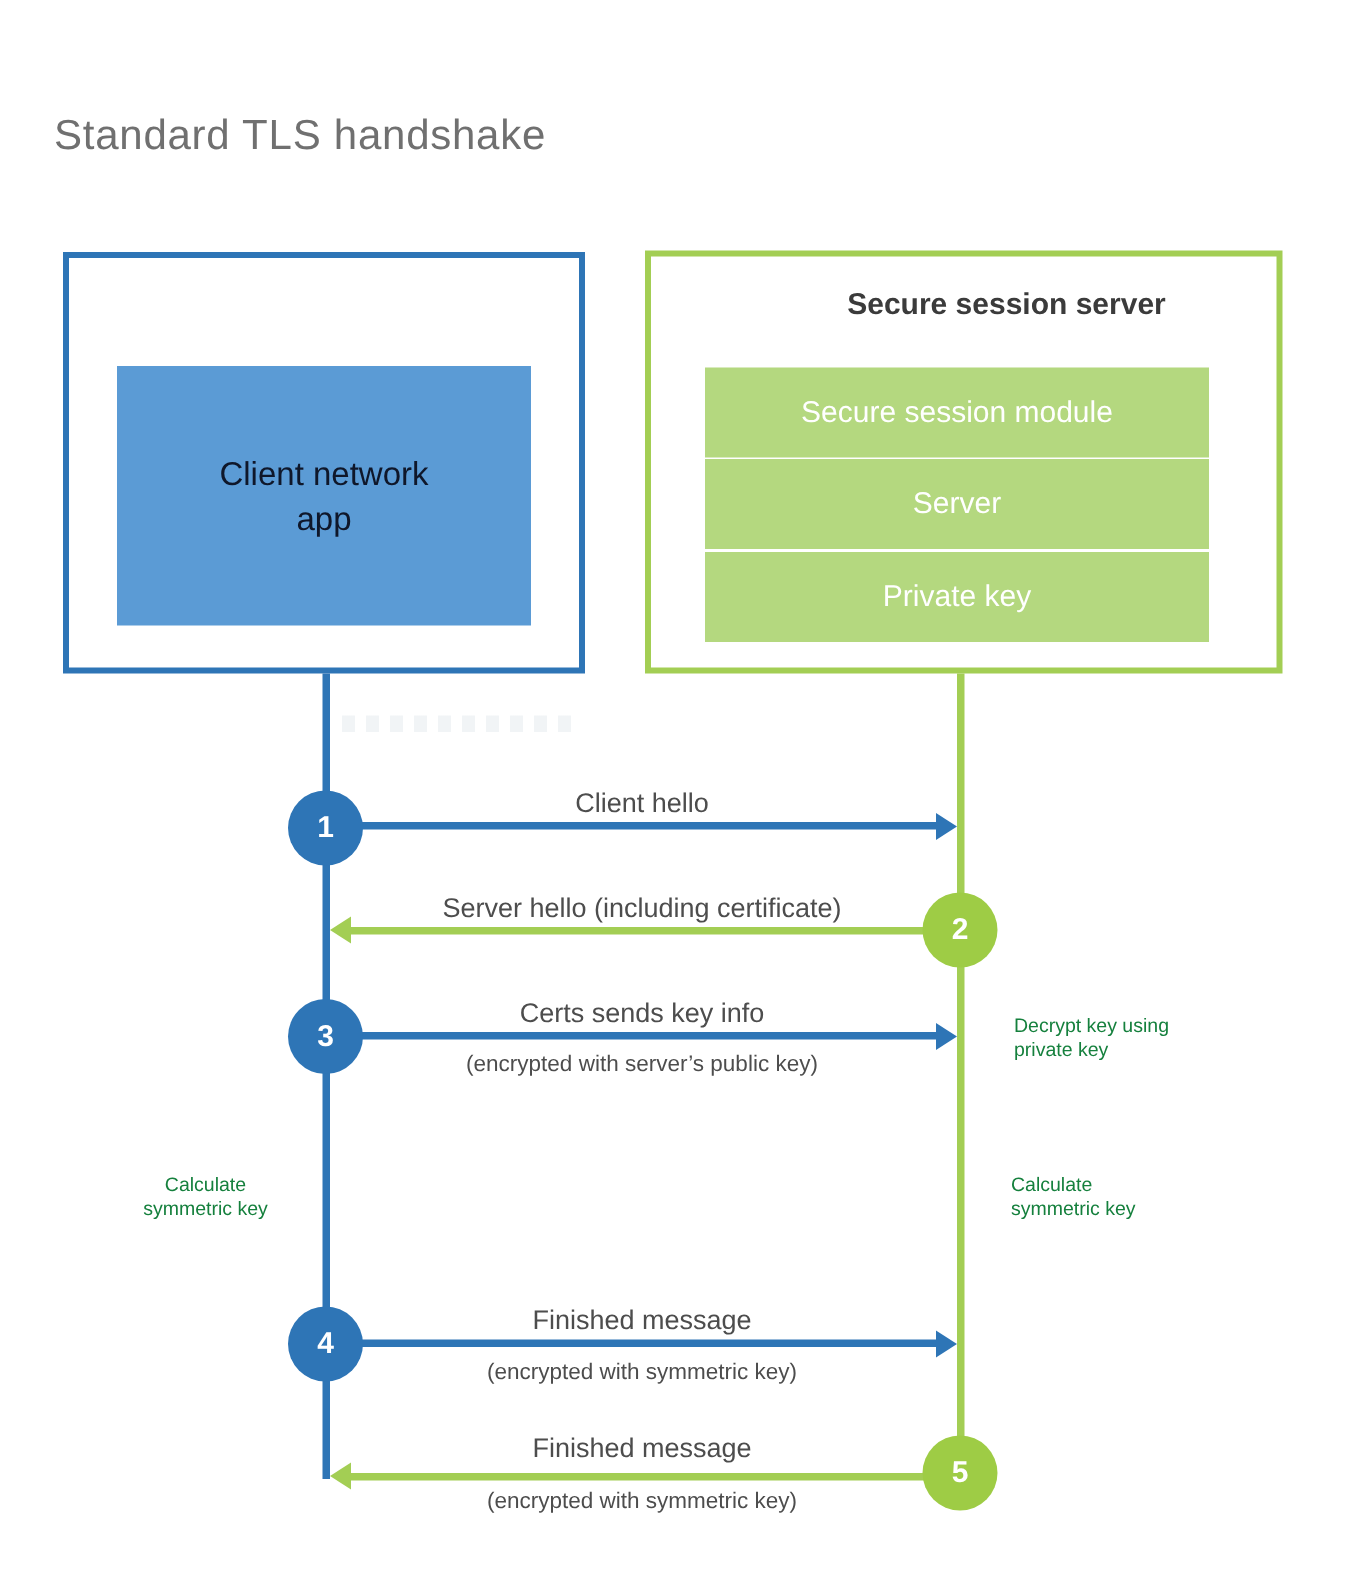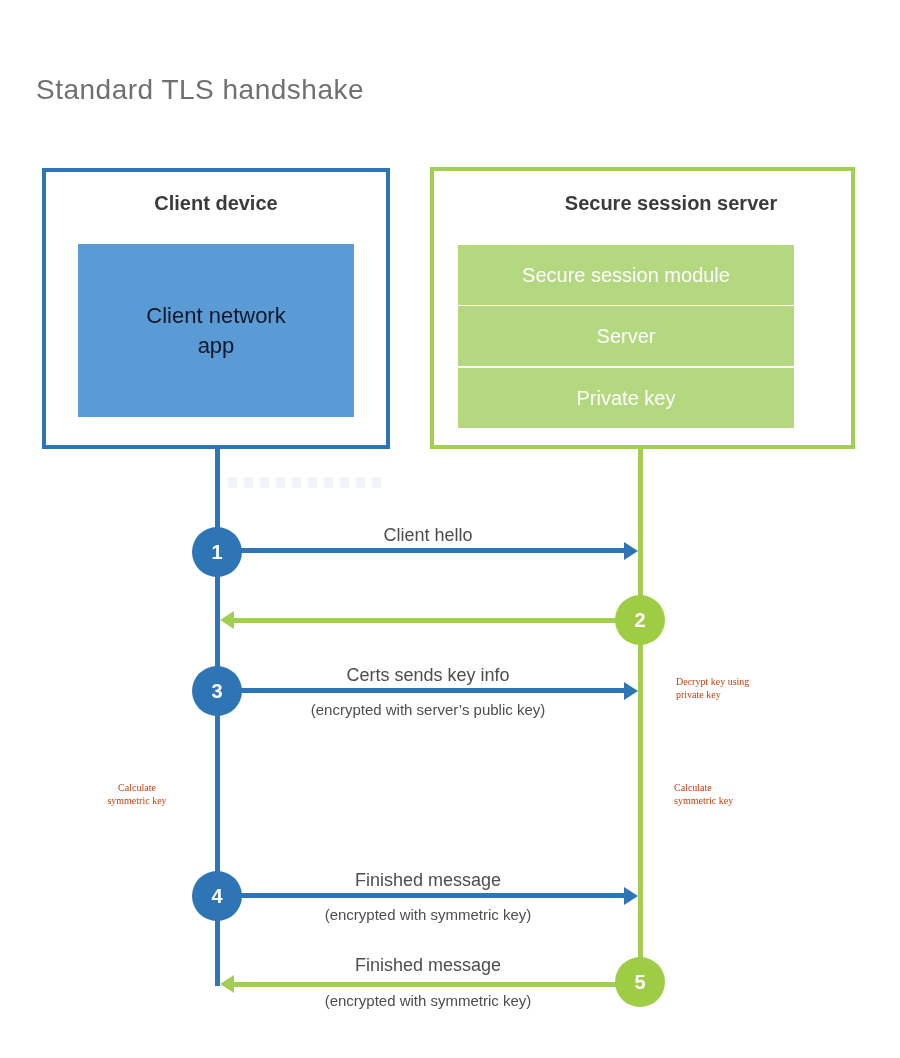--- a/index.html
+++ b/index.html
@@ -18,21 +18,21 @@
   .server-entity{left:430px;top:123px;width:425px;height:282px;border:4px solid #A3CE54;}
   .entity-title{font-size:20px;font-weight:700;color:#3B3B3B;text-align:center;}
   .client-title{left:42px;top:148px;width:348px;}
   .server-title{left:430px;top:148px;width:482px;}
   .app-box{
     left:78px;top:200px;width:276px;height:173px;background:#5B9BD5;
     display:flex;align-items:center;justify-content:center;text-align:center;
     color:#0f172a;font-size:22px;line-height:1.32;
   }
   .module-bar{
-    left:458px;width:336px;height:60px;background:#B4D87F;
+    left:470px;width:336px;height:60px;background:#B4D87F;
     display:flex;align-items:center;justify-content:center;
     color:#fff;font-size:20px;
   }
   
   .lifeline{width:5px;}
   .lifeline.blue{background:#2E75B6;left:215px;top:405px;height:537px;}
   .lifeline.green{background:#A3CE54;left:638px;top:405px;height:533px;}
   .faint-dashes{
     left:228px;top:433px;width:160px;height:11px;
     background:repeating-linear-gradient(90deg,#f1f4f6 0 9px,transparent 9px 16px);
@@ -49,32 +49,31 @@
   .hline{height:5px;}
   .hline.blue{background:#2E75B6;}
   .hline.green{background:#A3CE54;}
   .head{width:0;height:0;border-top:9px solid transparent;border-bottom:9px solid transparent;}
   .head.right{border-left:14px solid #2E75B6;}
   .head.left{border-right:14px solid #A3CE54;}
   
   .msg{left:228px;width:400px;text-align:center;color:#4D4D4D;}
   .msg-label{font-size:18px;text-align:center;}
   .msg-sub{font-size:15px;}
-  .note{font-size:10px;color:#c2410c;line-height:1.25;font-family:Liberation Serif, serif;}
+  .note{font-size:13px;color:#15803d;line-height:1.25;}
   .pre{white-space:pre-line;}
 </style>
 </head>
 <body>
 
 <div id="canvas">
 
   <div class="abs page-title">Standard TLS handshake</div>
 
   <div class="abs entity client-entity"></div>
-  <div class="abs entity-title client-title">Client device</div>
   <div class="abs app-box pre">Client network
 app</div>
 
   <div class="abs entity server-entity"></div>
   <div class="abs entity-title server-title">Secure session server</div>
   <div class="abs module-bar" style="top:201px">Secure session module</div>
   <div class="abs module-bar" style="top:262px">Server</div>
   <div class="abs module-bar" style="top:324px">Private key</div>
 
   <div class="abs lifeline blue"></div>
@@ -82,20 +81,21 @@
   <div class="abs faint-dashes"></div>
 
   <div class="abs hline blue" style="left:220px;top:504px;width:405px"></div>
   <div class="abs head right" style="left:624px;top:498px"></div>
   <div class="abs circle blue" style="left:192px;top:483px">1</div>
   <div class="abs msg msg-label" style="top:481px">Client hello</div>
 
   <div class="abs hline green" style="left:232px;top:574px;width:386px"></div>
   <div class="abs head left" style="left:220px;top:567px"></div>
   <div class="abs circle green" style="left:615px;top:551px">2</div>
+  <div class="abs msg msg-label" style="top:551px">Server hello (including certificate)</div>
 
   <div class="abs hline blue" style="left:220px;top:644px;width:405px"></div>
   <div class="abs head right" style="left:624px;top:638px"></div>
   <div class="abs circle blue" style="left:192px;top:622px">3</div>
   <div class="abs msg msg-label" style="top:621px">Certs sends key info</div>
   <div class="abs msg msg-sub" style="top:657px">(encrypted with server’s public key)</div>
   <div class="abs note pre" style="left:676px;top:632px">Decrypt key using
 private key</div>
 
   <div class="abs note pre" style="left:84px;top:738px;width:106px;text-align:center">Calculate

